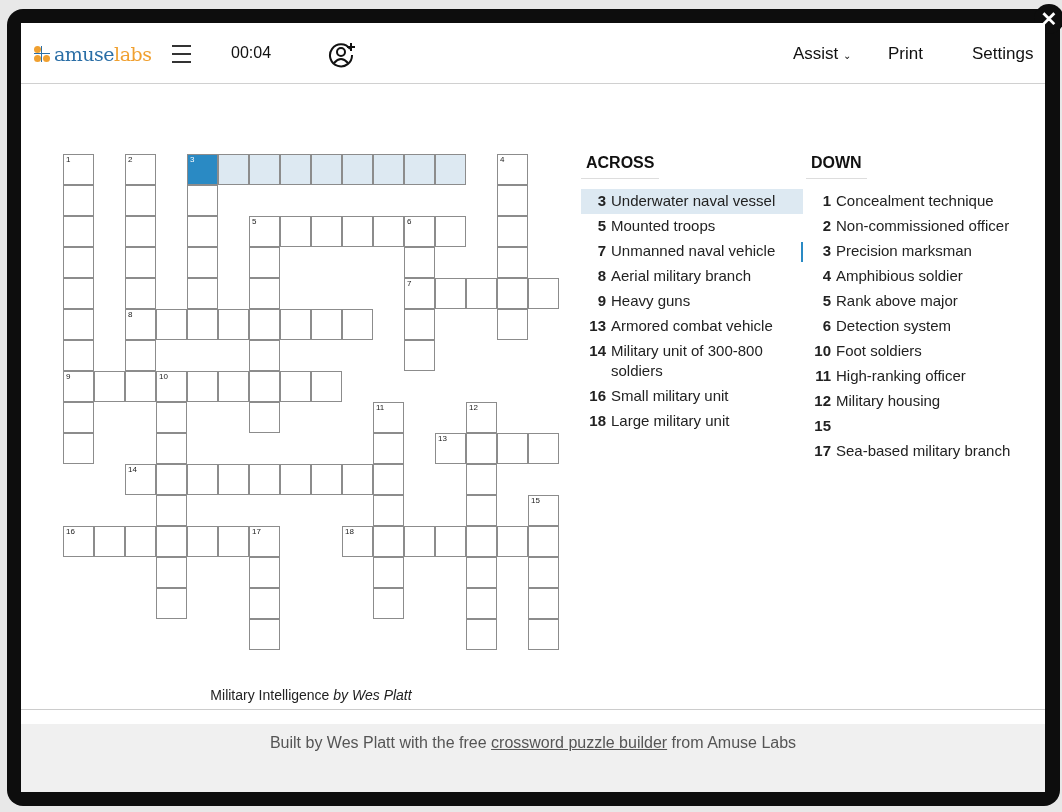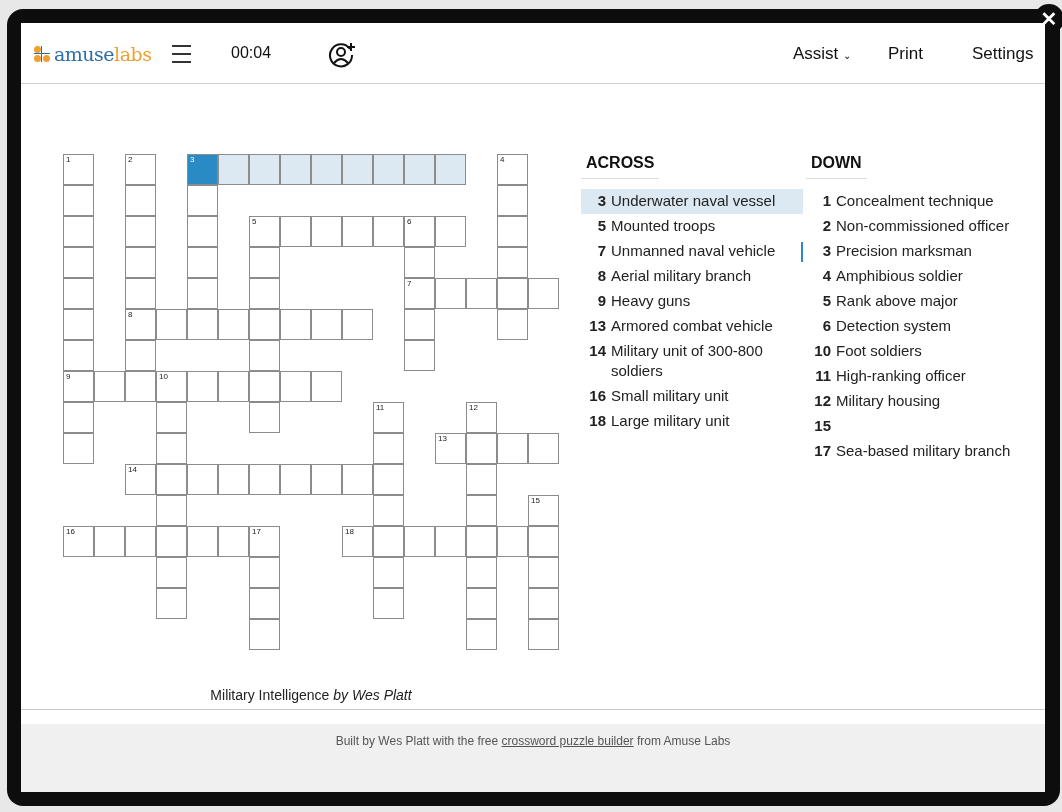--- a/index.html
+++ b/index.html
@@ -30,21 +30,21 @@
   .credit a{color:#222;text-decoration:underline;}
   .clue-col{position:absolute;top:131px;width:222px;}
   .clue-head{font-size:16px;font-weight:bold;color:#111;padding:0 5px 6px 5px;border-bottom:1px solid #ddd;display:inline-block;}
   .clue-list{margin-top:10px;}
   .clue{display:flex;font-size:15px;color:#222;padding:2px 0 3px 0;line-height:20px;cursor:pointer;position:relative;}
   .clue .n{width:25px;text-align:right;font-weight:bold;margin-right:5px;flex:none;}
   .clue.active{background:#dde9f2;}
   .clue.cross::before{content:"";position:absolute;left:-5px;top:3px;width:2px;height:20px;background:#2a8ac4;}
   .hr{position:absolute;left:0;top:686px;width:1024px;height:1px;background:#ccc;}
   .footer{position:absolute;left:0;top:701px;width:1024px;height:68px;background:#f0f0f0;}
-  .footer-text{position:absolute;left:0;top:10px;width:1024px;text-align:center;font-size:12px;color:#555;}
+  .footer-text{position:absolute;left:0;top:10px;width:1024px;text-align:center;font-size:16px;color:#555;}
   .footer-text a{color:#555;text-decoration:underline;}
 </style>
 </head>
 <body>
 
 <div class="frame"></div>
 <div class="close-btn">
     <span>✕</span>
   </div>
 

